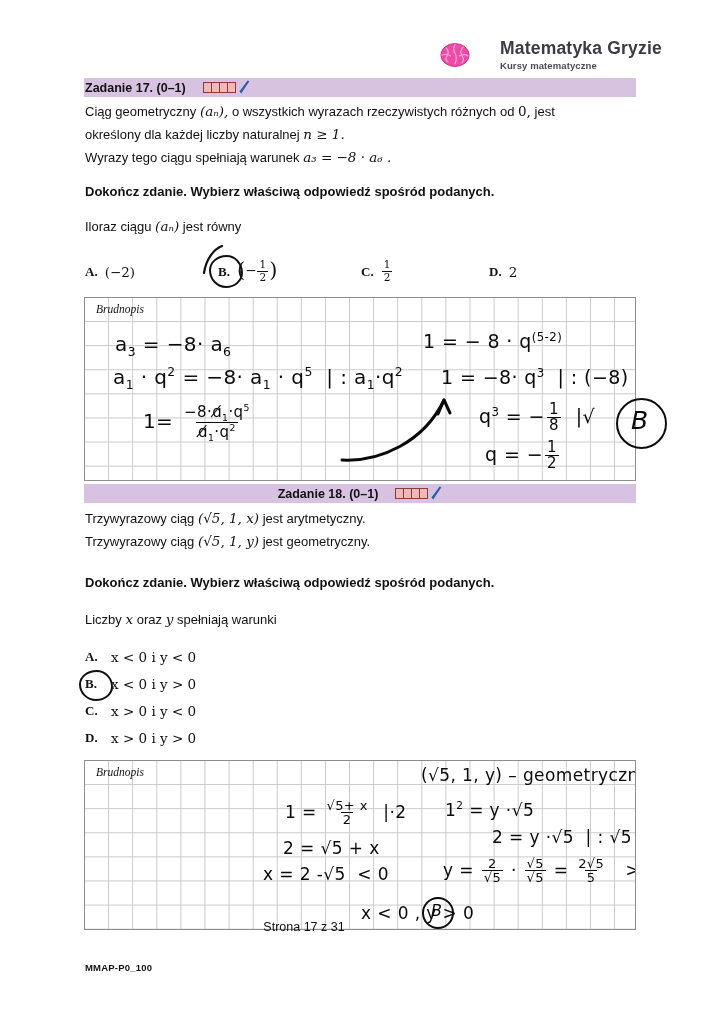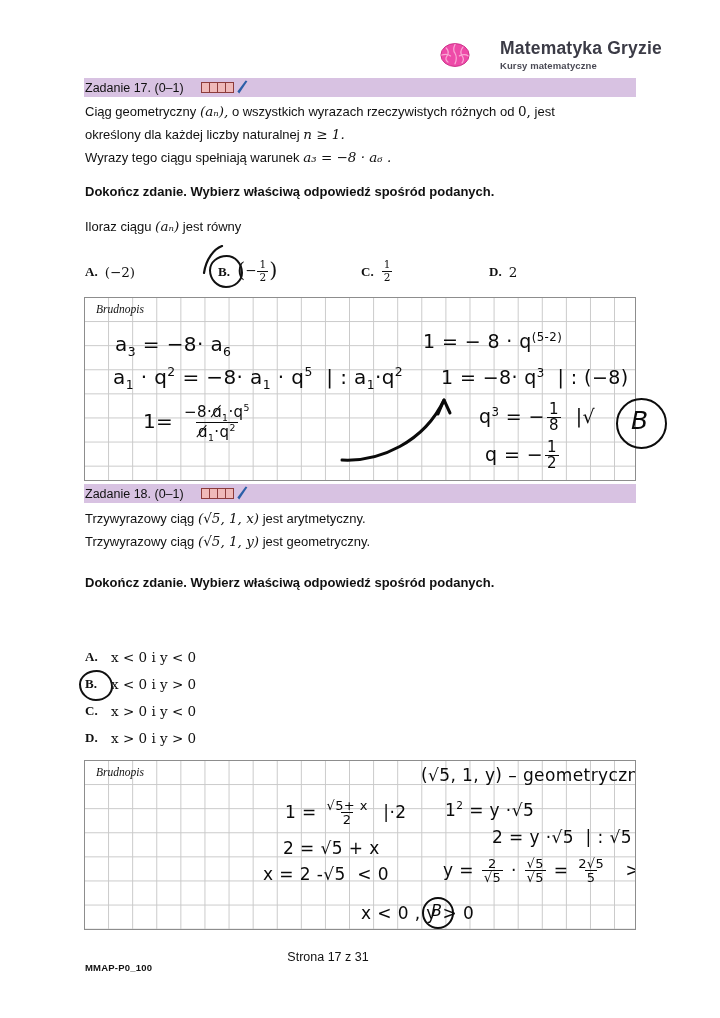--- a/index.html
+++ b/index.html
@@ -51,21 +51,21 @@
     position: absolute;
     left: 84px;
     width: 552px;
     height: 19px;
     background: #d8c2e2;
     display: flex;
     align-items: center;
   }
   .task-band-label {
     font-size: 12.5px;
-    font-weight: normal;
+    font-weight: bold;
     color: #111111;
     margin-left: 1px;
   }
   .score-icon {
     margin-left: 17px;
     display: flex;
     align-items: center;
   }
   .score-boxes {
     display: flex;
@@ -225,25 +225,24 @@
   
   .footer-code {
     position: absolute;
     left: 85px; top: 962px;
     font-size: 9.5px;
     font-weight: bold;
     letter-spacing: 0.2px;
   }
   .footer-page {
     position: absolute;
-    left: 0; top: 950px;
+    left: 0; top: 920px;
     width: 608px;
     text-align: center;
     font-size: 12.5px;
-    margin-left: 24px;
   }
 </style>
 </head>
 <body>
 
 <div class="page">
 
   <div class="brand">
     <span class="brand-icon">
       <svg viewBox="0 0 40 34" width="36" height="30">
@@ -377,21 +376,21 @@
       q = −<span class="hfrac" style="font-size:15px;">
           <span class="n">1</span>
           <span class="d">2</span>
         </span>
     </span>
   </div>
 
   <div class="pen-circle" style="left:616px; top:398px; width:47px; height:47px;"></div>
   <span class="hw" style="left:631px; top:406px; font-size:25px; font-style:italic;">B</span>
 
-  <div class="task-band" style="top:484px;">
+  <div class="task-band" style="top:484px;justify-content:center;">
     <span class="task-band-label">Zadanie 18. (0–1)</span>
     <span class="score-icon">
       <span class="score-boxes">
           <i></i>
           <i></i>
           <i></i>
           <i></i>
         </span>
       <svg class="pencil" width="14" height="15" viewBox="0 0 14 15">
         <path d="M12.4 1.2 L4.2 13.4 L2.4 11.6 L10.6 0.6 Z" fill="#2b5fa8"></path>
@@ -404,20 +403,27 @@
     <span class="mathy">(√5, 1, x)</span>
     <span>jest arytmetyczny.</span>
     <br>
     <span>Trzywyrazowy ciąg</span>
     <span class="mathy">(√5, 1, y)</span>
     <span>jest geometryczny.</span>
   </div>
 
   <div class="para bold" style="top:572px;">Dokończ zdanie. Wybierz właściwą odpowiedź spośród podanych.</div>
 
+  <div class="para" style="top:608px;">
+    <span>Liczby</span>
+    <span class="mathy">x</span>
+    <span>oraz</span>
+    <span class="mathy">y</span>
+    <span>spełniają warunki</span>
+  </div>
 
   <div class="answers-col" style="top:643px;">
     <div class="ans-line">
       <span class="ans-letter">A.</span>
       <span class="ans-val">x &lt; 0   i   y &lt; 0</span>
     </div>
     <div class="ans-line">
       <span class="ans-letter">B.</span>
       <span class="ans-val">x &lt; 0   i   y &gt; 0</span>
       <span class="circle-mark" style="left:-6px; top:0px; width:30px; height:27px;"></span>

